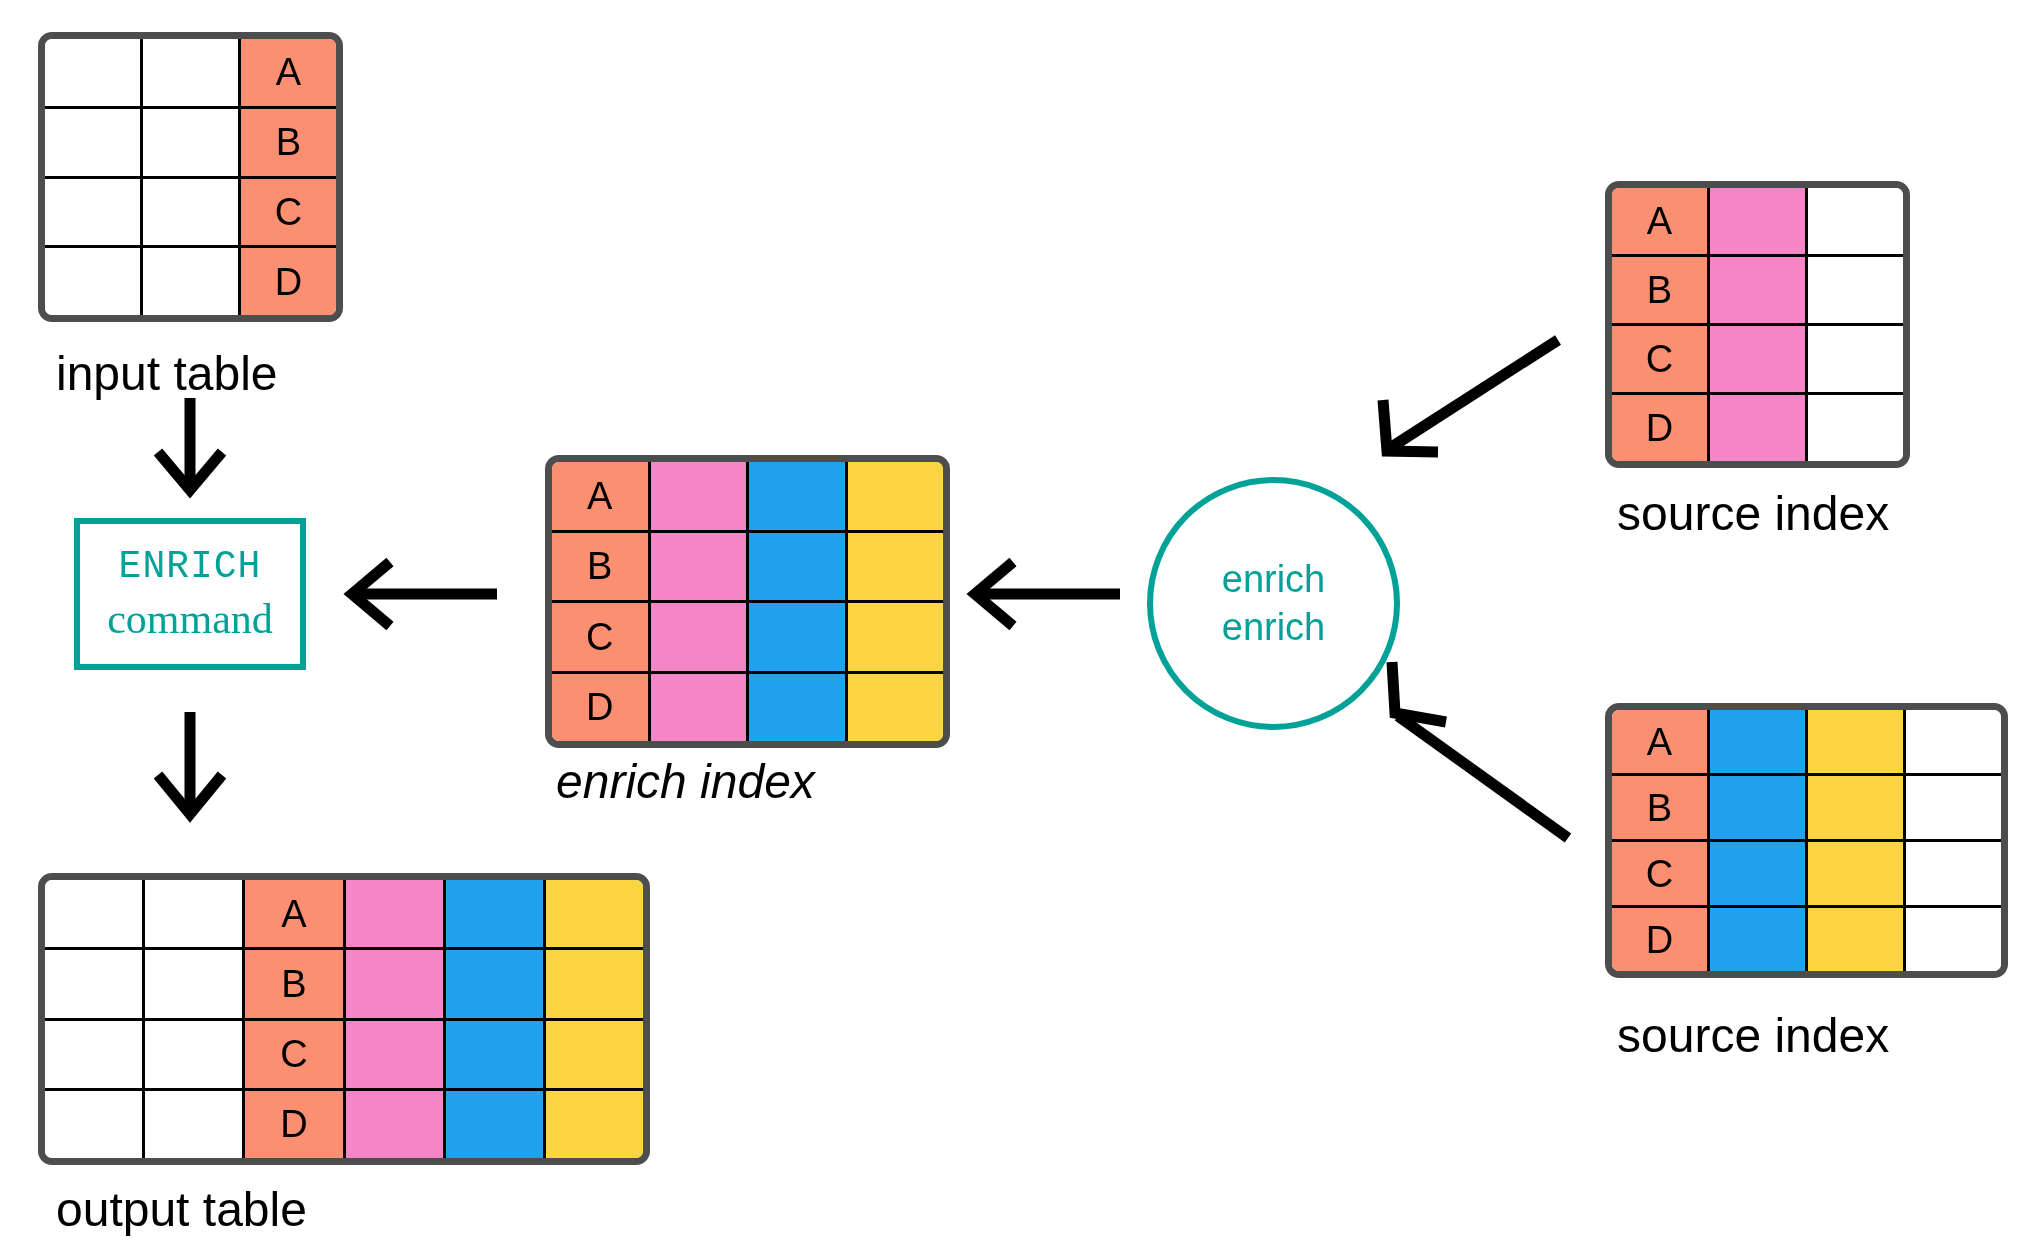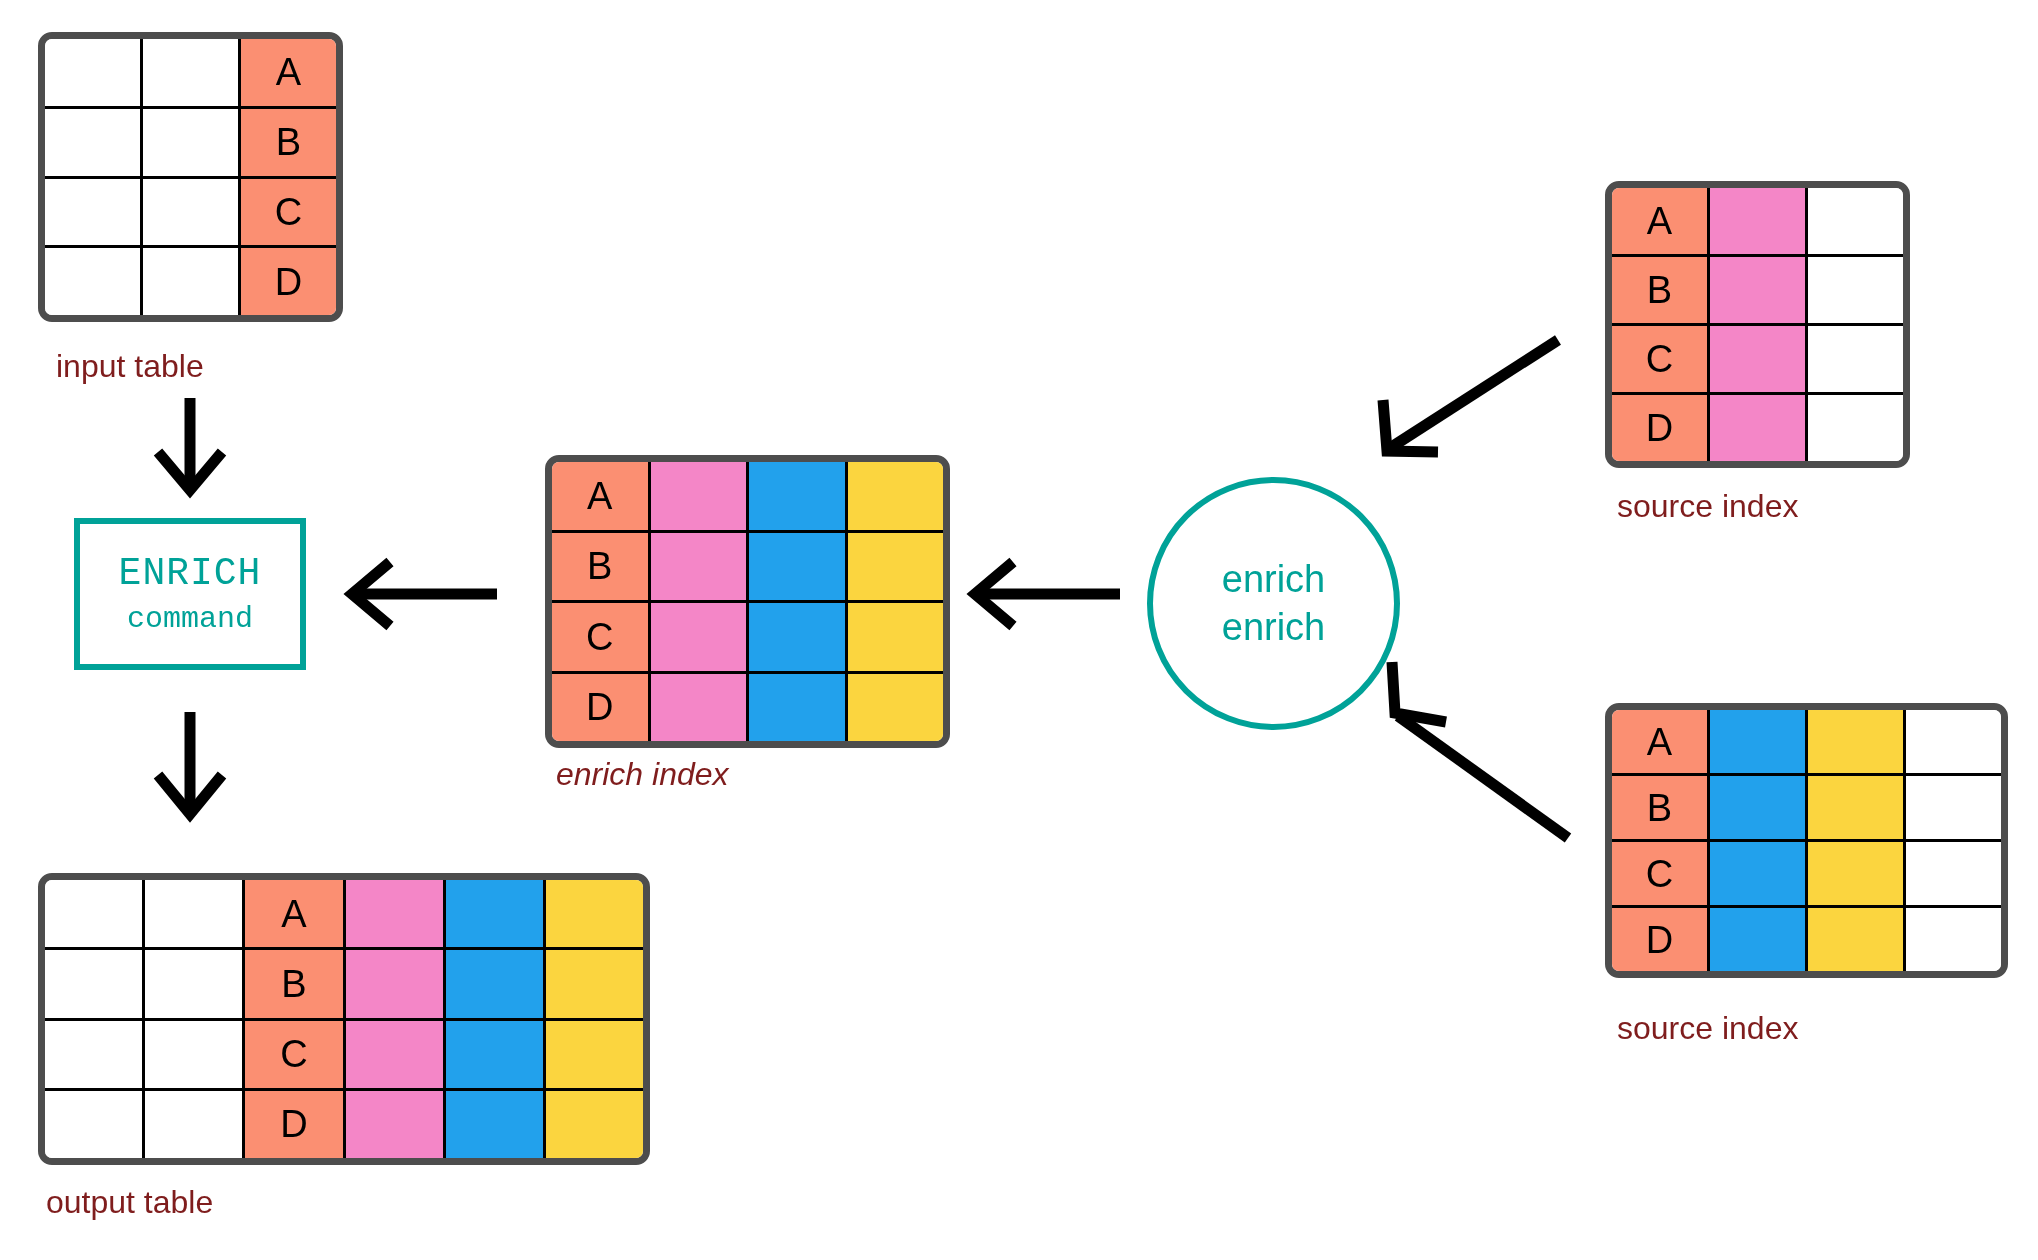--- a/index.html
+++ b/index.html
@@ -50,22 +50,22 @@
   }
   .c-white  { background: #ffffff; }
   .c-salmon { background: #fb8f72; }
   .c-pink   { background: #f486c7; }
   .c-blue   { background: #22a1ec; }
   .c-yellow { background: #fbd53f; }
 
   
   .caption {
     position: absolute;
-    font-size: 32px;
-    color: #7f1d1d;
+    font-size: 48px;
+    color: #000000;
     white-space: nowrap;
     line-height: 1;
   }
 
   
   .cmd-box {
     position: absolute;
     box-sizing: border-box;
     border: 6px solid #00a298;
     background: #ffffff;
@@ -76,22 +76,22 @@
     gap: 6px;
   }
   .cmd-mono {
     font-family: "Liberation Mono", "DejaVu Sans Mono", monospace;
     font-size: 38px;
     color: #00a298;
     line-height: 1.15;
     letter-spacing: 1px;
   }
   .cmd-sans {
-    font-family: Liberation Mono, monospace;
-    font-size: 30px;
+    font-family: Liberation Serif, serif;
+    font-size: 42px;
     color: #00a298;
     line-height: 1.15;
   }
 
   
   .policy-circle {
     position: absolute;
     box-sizing: border-box;
     border: 6px solid #00a298;
     border-radius: 50%;
@@ -177,21 +177,21 @@
   </div>
   <div class="tbl-row">
     <div class="cell c-white"></div>
     <div class="cell c-white"></div>
     <div class="cell c-salmon">D</div>
     <div class="cell c-pink"></div>
     <div class="cell c-blue"></div>
     <div class="cell c-yellow"></div>
   </div>
 </div>
-<div class="caption" style="left:46px; top:1186px;">output table</div>
+<div class="caption" style="left:56px; top:1186px;">output table</div>
 
 <div class="tbl" style="left:545px; top:455px; width:405px; height:293px;">
   <div class="tbl-row">
     <div class="cell c-salmon">A</div>
     <div class="cell c-pink"></div>
     <div class="cell c-blue"></div>
     <div class="cell c-yellow"></div>
   </div>
   <div class="tbl-row">
     <div class="cell c-salmon">B</div>

